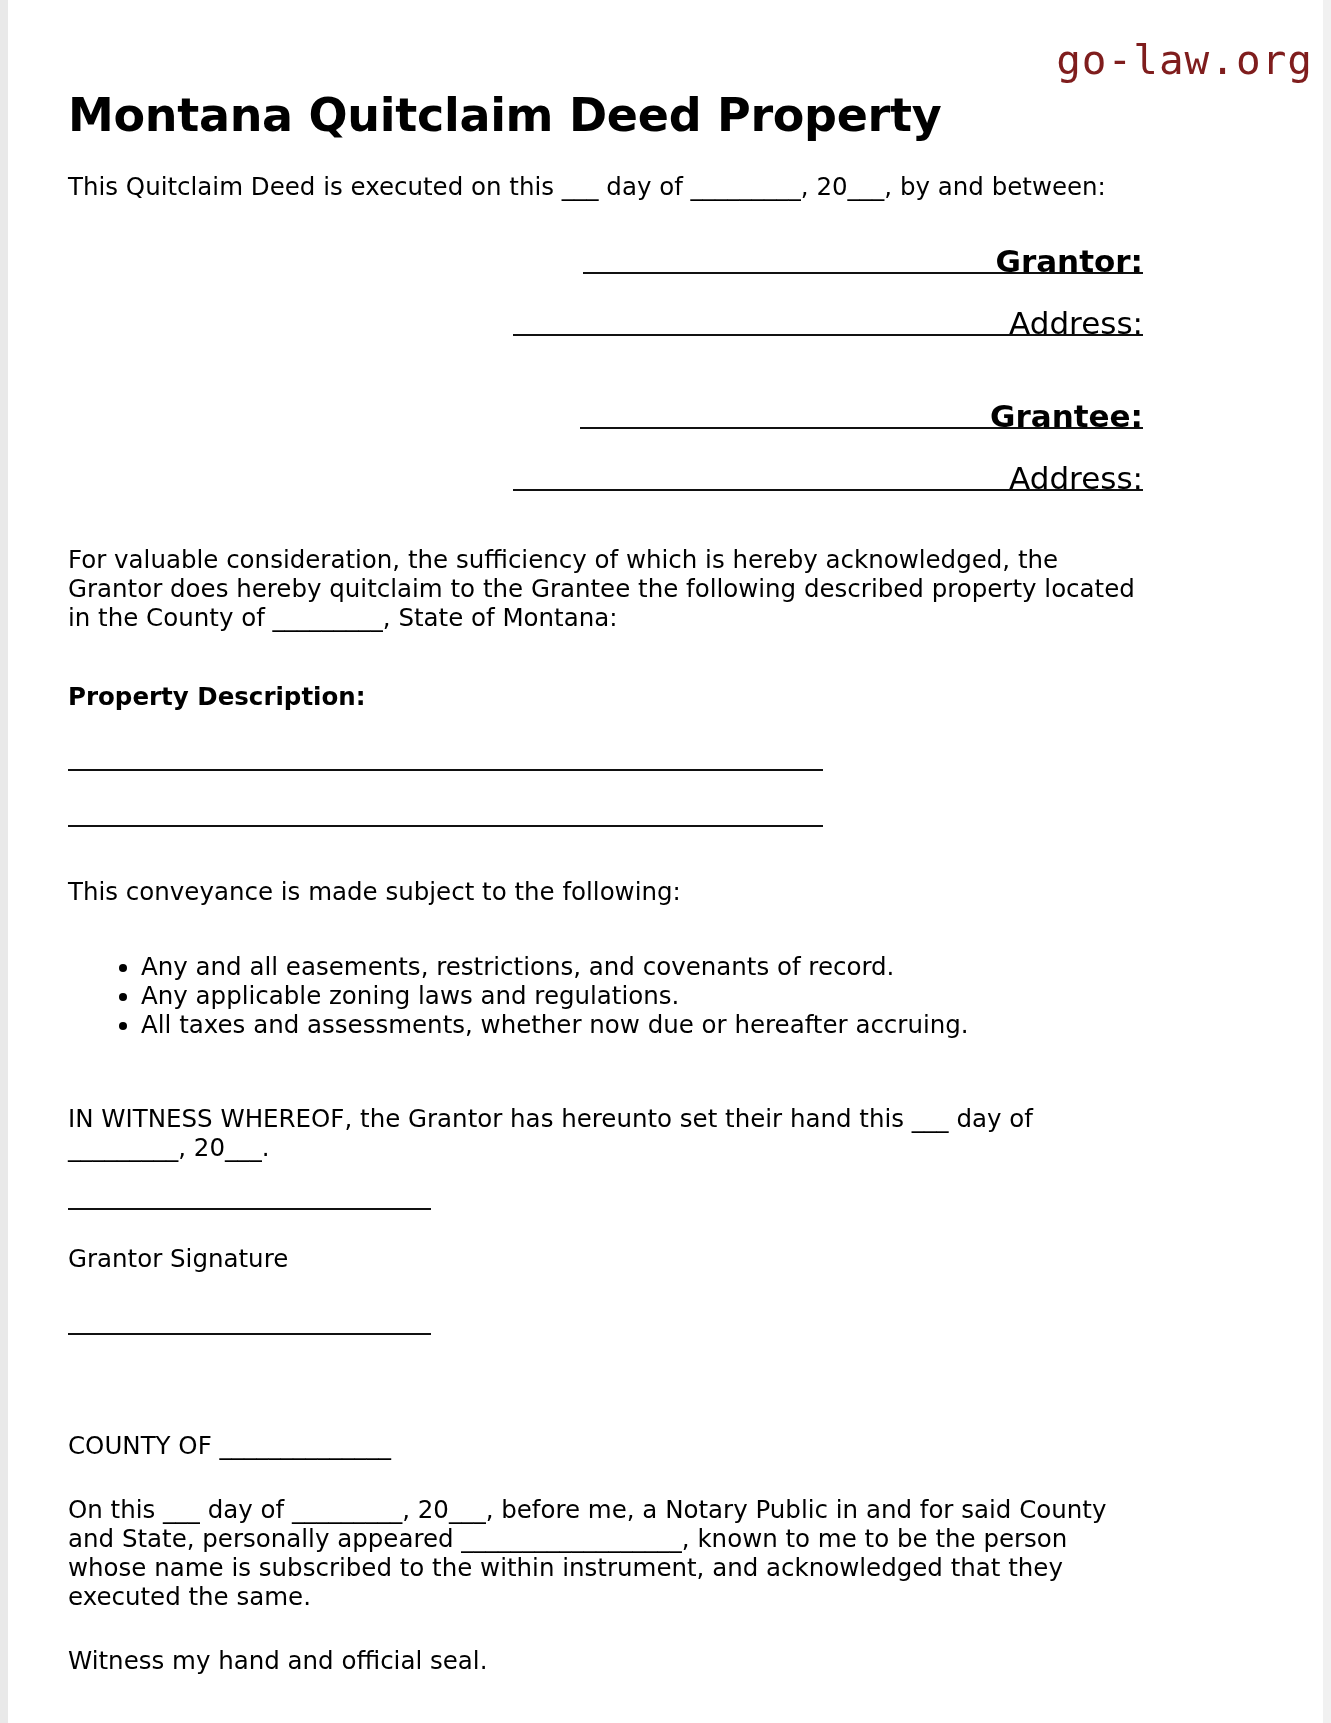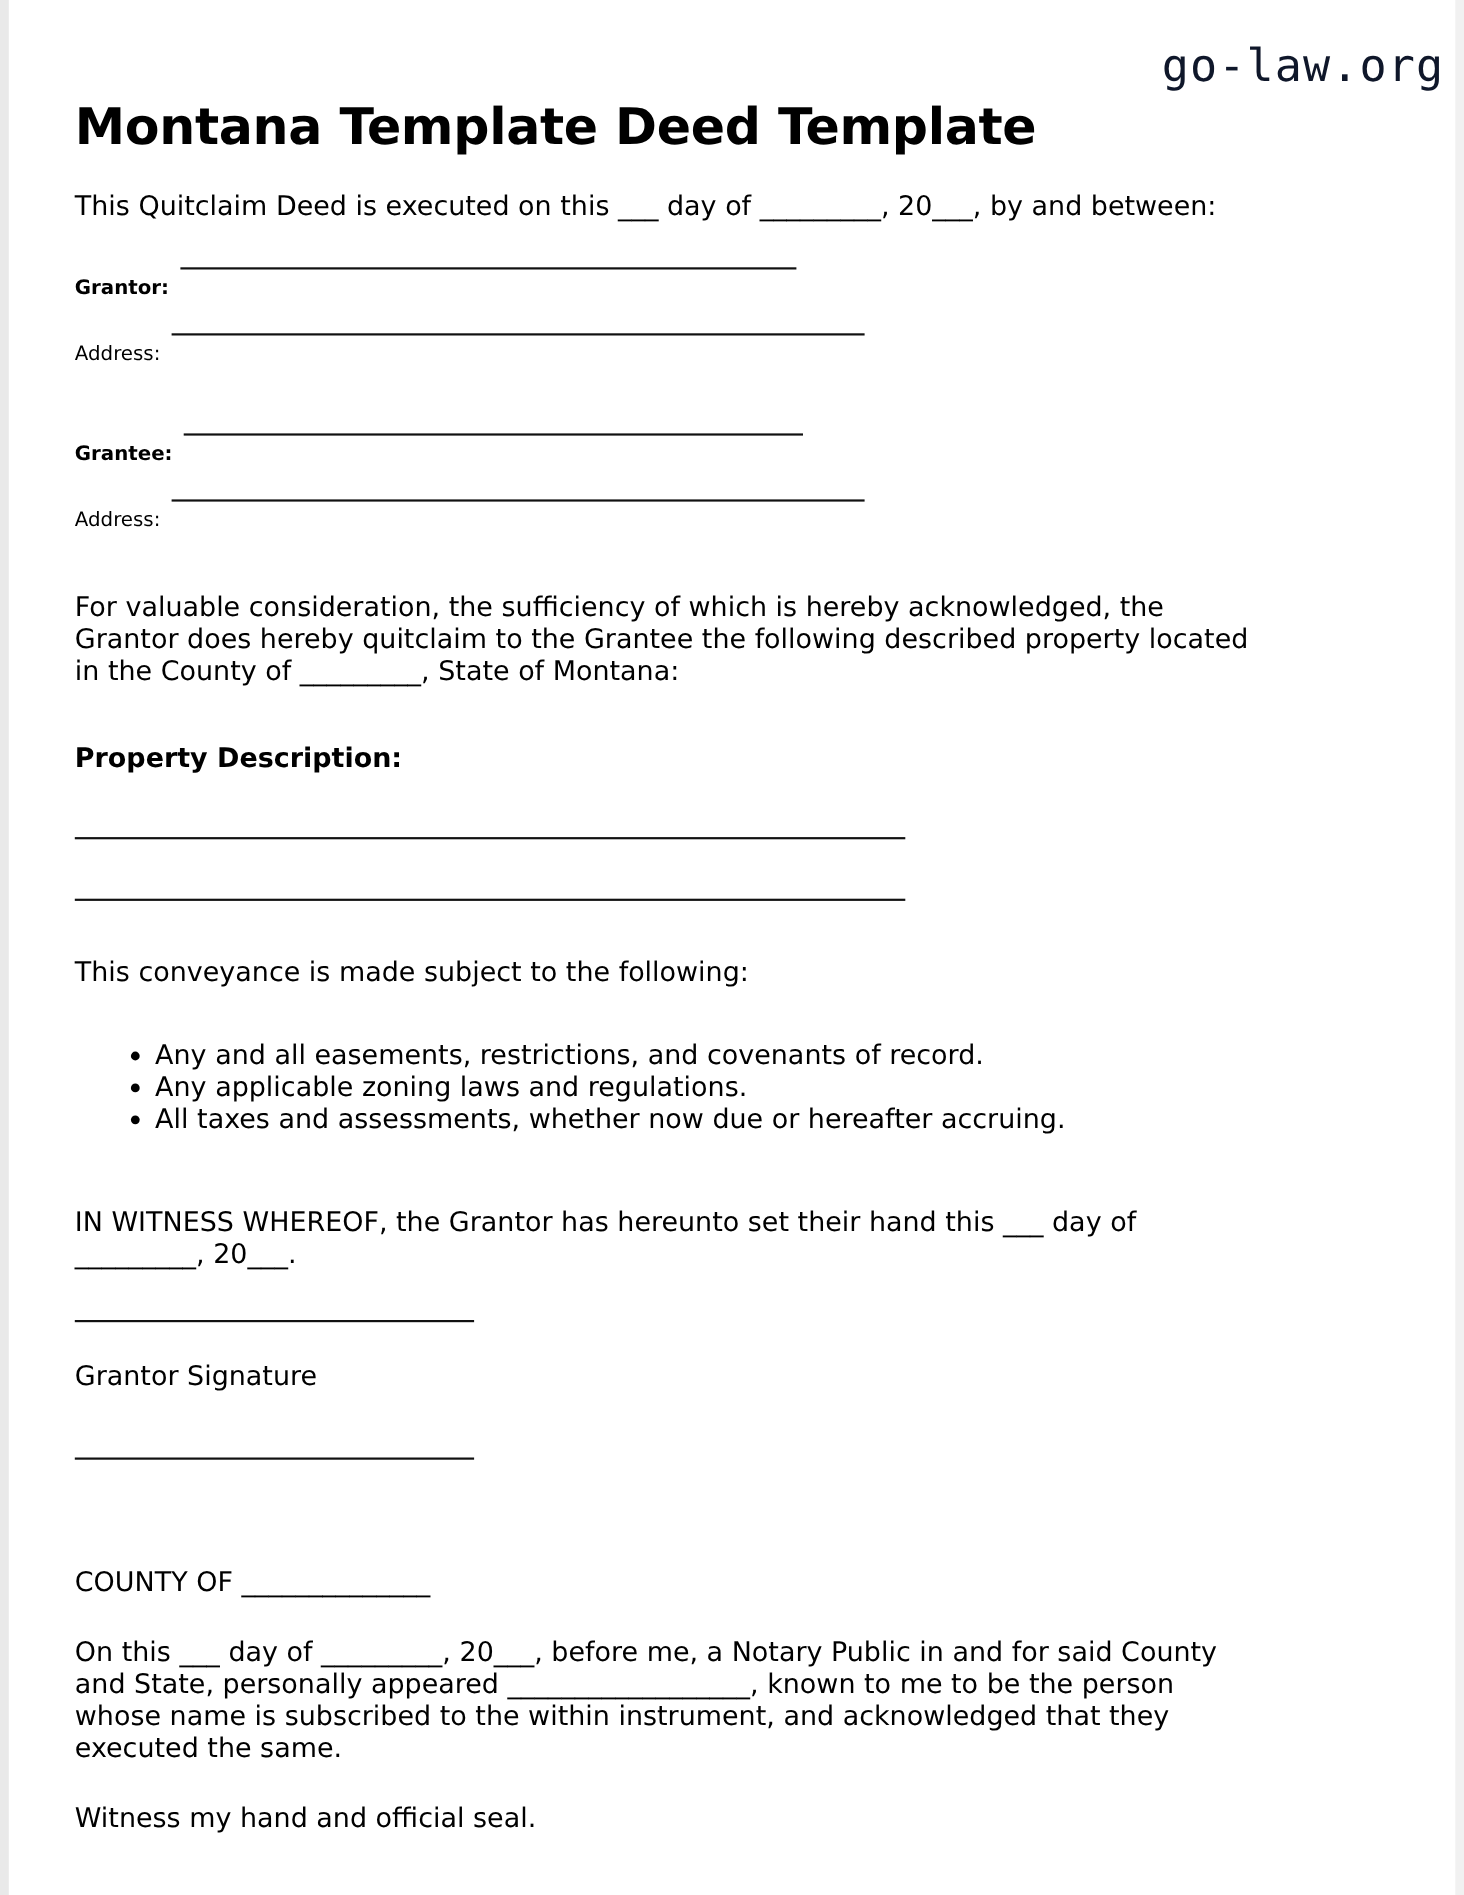--- a/index.html
+++ b/index.html
@@ -48,21 +48,21 @@
     width: 1110px;
   }
 
   .watermark {
     position: absolute;
     right: 18px;
     top: 36px;
     font-family: "DejaVu Sans Mono", monospace;
     font-size: 41px;
     letter-spacing: 1px;
-    color: #0f172a;
+    color: #7f1d1d;
     white-space: nowrap;
   }
 
   h1.doc-title {
     margin: 0;
     padding: 0;
     position: absolute;
     left: 0;
     top: 88px;
     font-size: 46px;
@@ -103,23 +103,24 @@
   }
   .rule-grantor  { width: 560px; }
   .rule-address  { width: 630px; }
   .rule-grantee  { width: 563px; }
   .rule-address2 { width: 630px; }
   .rule-prop     { width: 755px; }
   .rule-sig      { width: 363px; }
 
   .inline-row {
     display: flex;
-    align-items: flex-start;
-    font-size: 18px;
+    align-items: flex-end;
+    font-size: 31px;
     line-height: 29px;
+    flex-direction: column;
   }
   .inline-row .rule-wrap {
     position: relative;
     top: -4px;
     margin-left: 10px;
   }
 
   ul.terms {
     margin: 15px;
     padding: 0 0 0 58px;
@@ -142,21 +143,21 @@
 
 <div class="page">
   <div class="sheet"></div>
   <div class="edge-left"></div>
   <div class="edge-right"></div>
 
   <div class="watermark">go-law.org</div>
 
   <div class="content">
 
-    <h1 class="doc-title">Montana Template Deed Template</h1>
+    <h1 class="doc-title">Montana Quitclaim Deed Property</h1>
 
     <div class="body-block">
 
       <p class="para">This Quitclaim Deed is executed on this ___ day of _________, 20___, by and between:</p>
 
       <div class="gap-lg"></div>
 
       <div class="inline-row">
         <span class="lbl-bold">Grantor:</span>
         <span class="rule-wrap">

